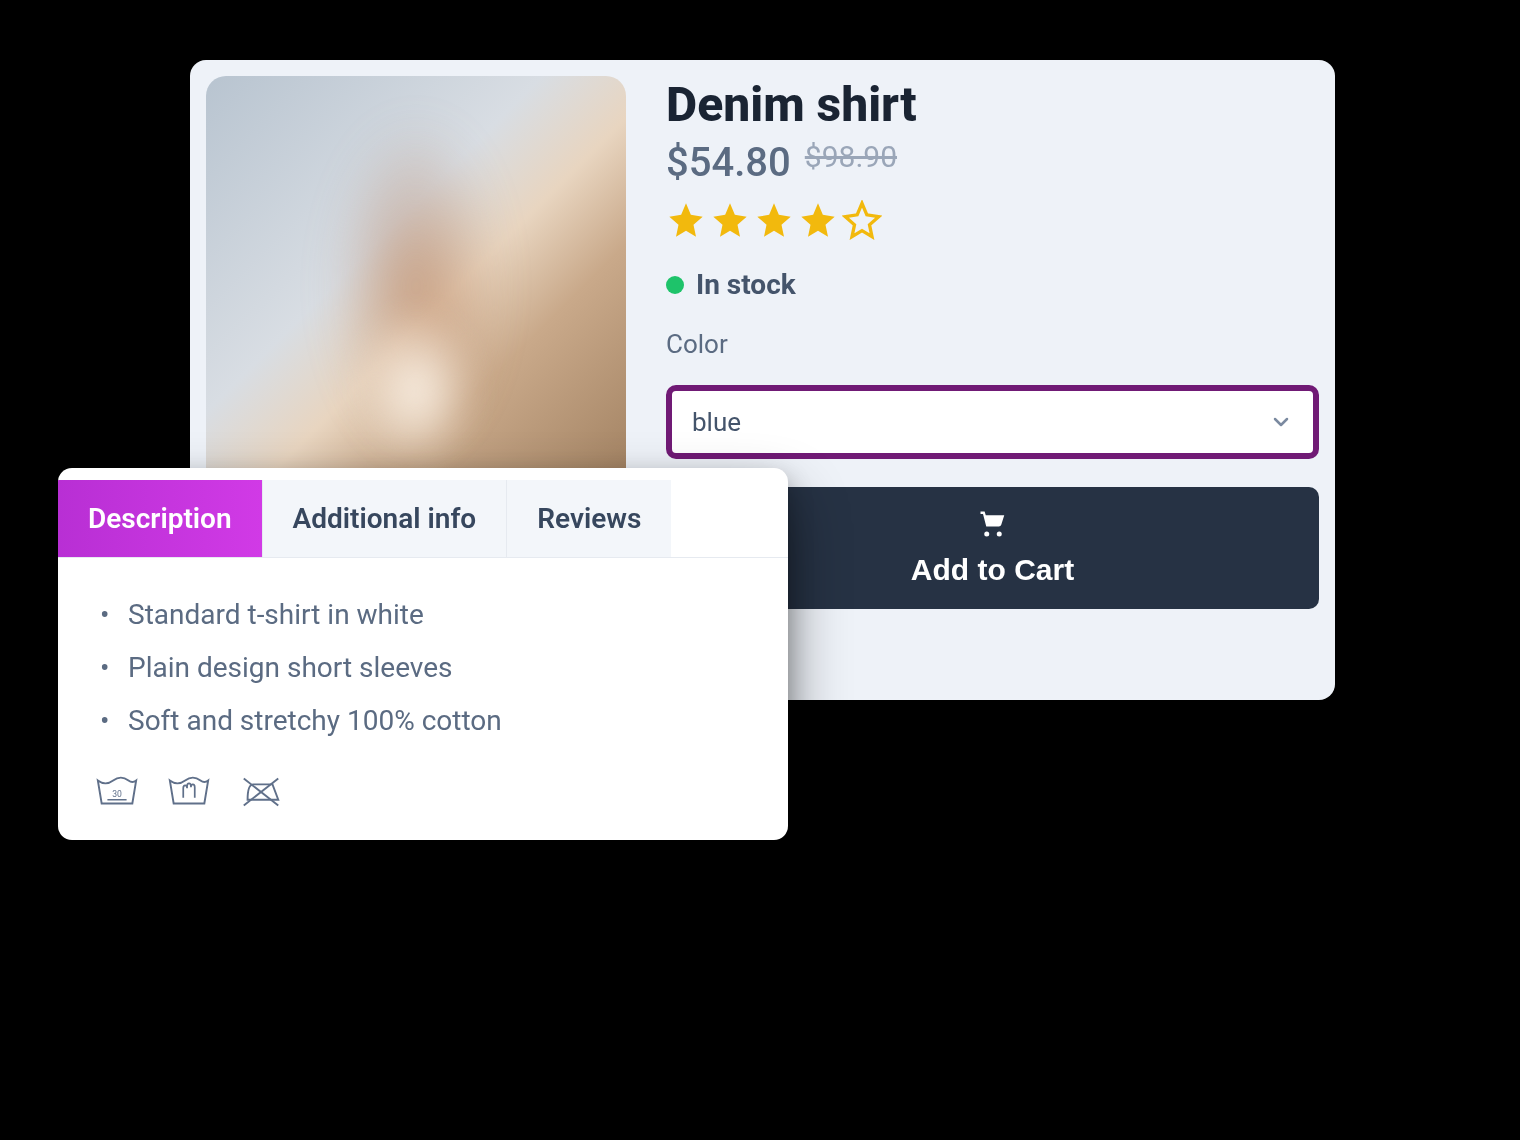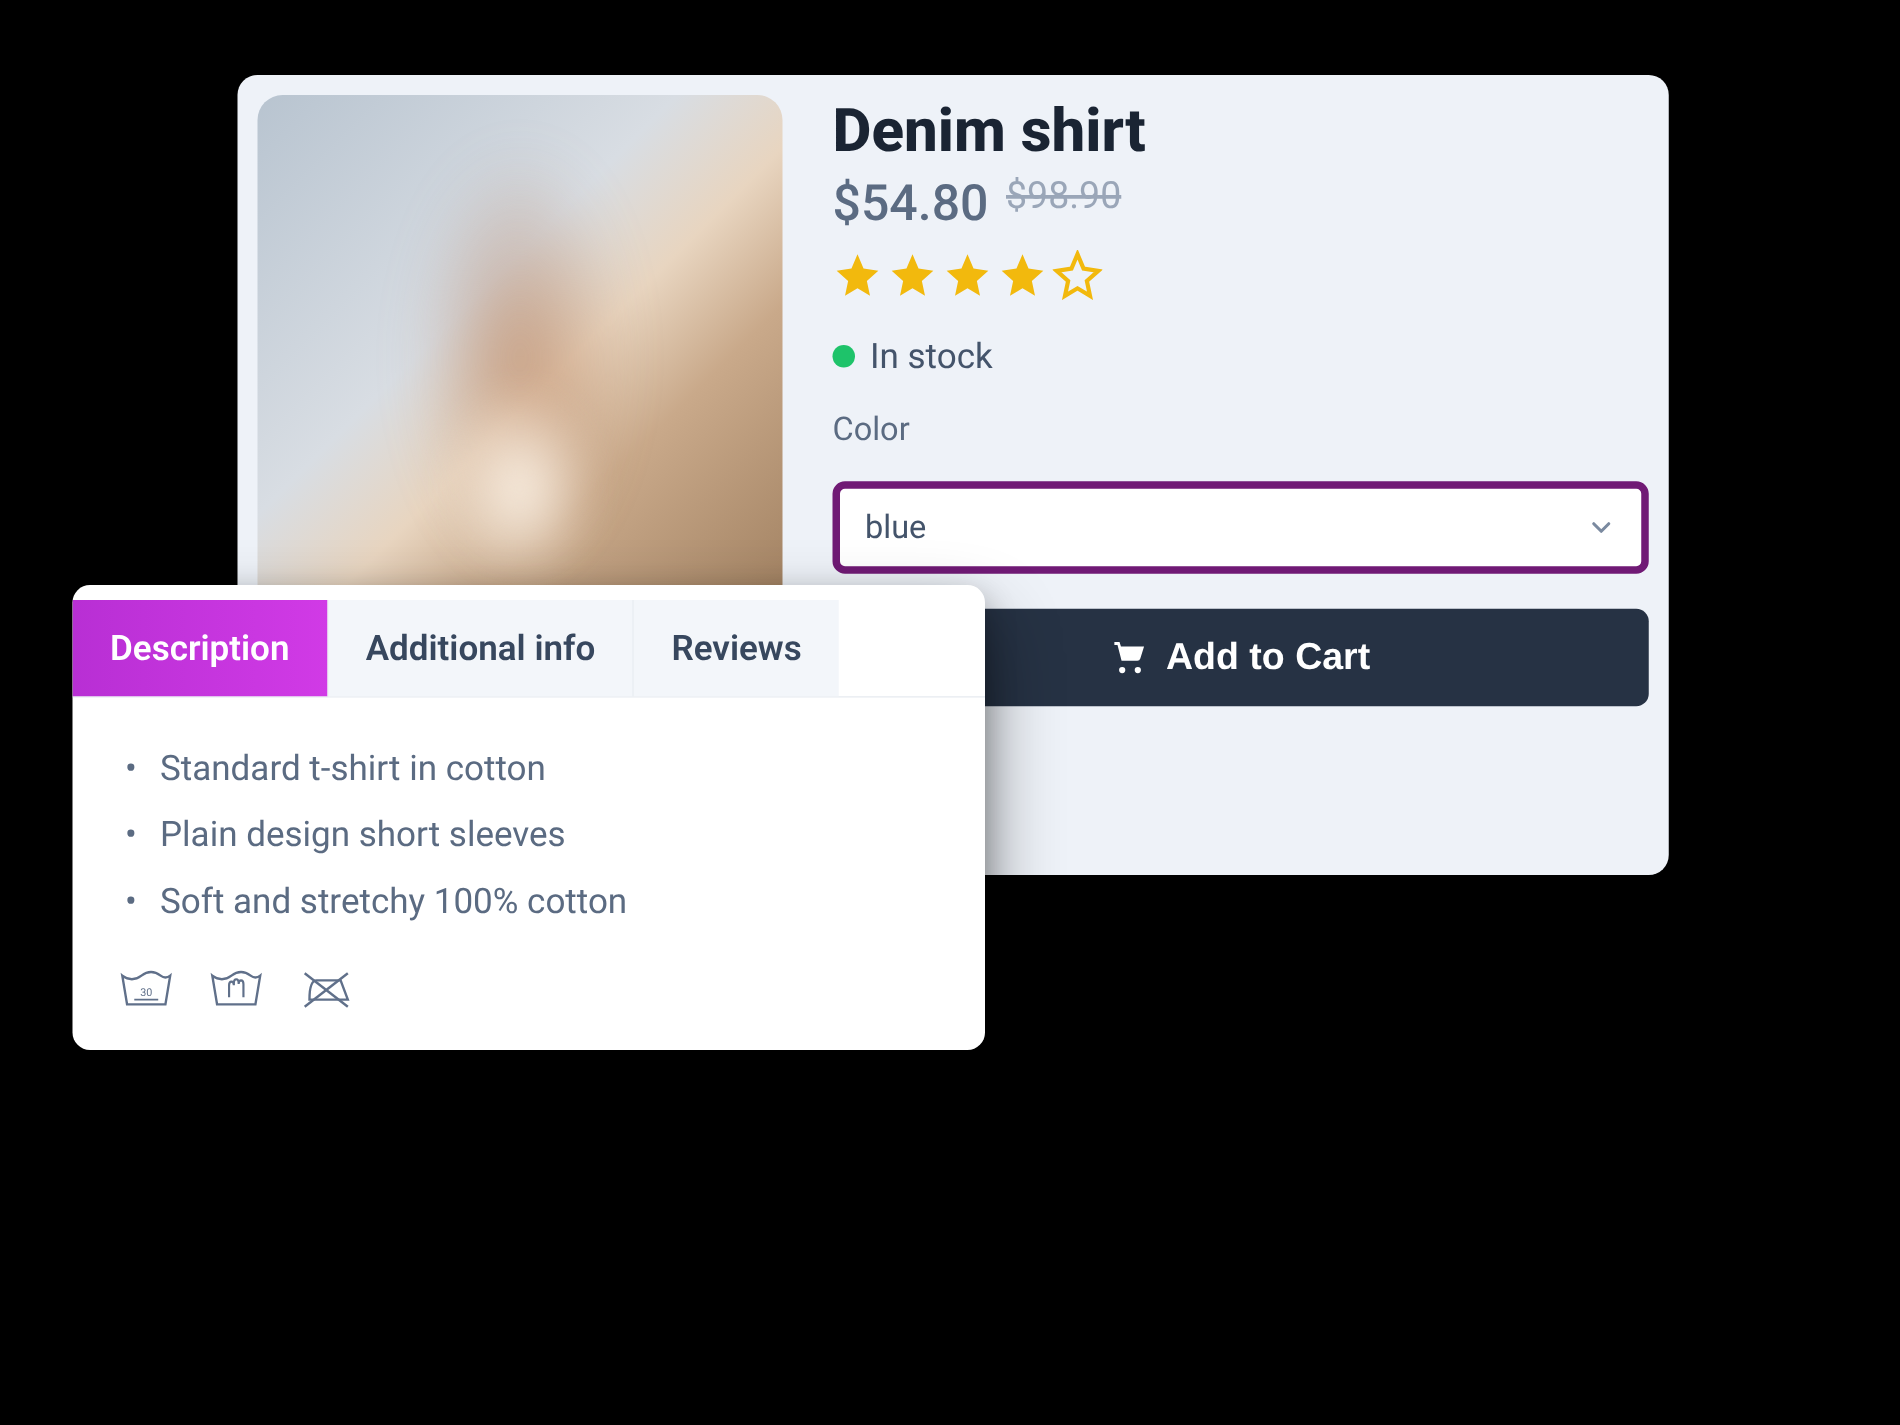--- a/index.html
+++ b/index.html
@@ -93,21 +93,21 @@
   }
   .stock-dot {
     width: 18px;
     height: 18px;
     border-radius: 50%;
     background: #1ec36a;
   }
   .stock-text {
     font-size: 28px;
     color: #44546b;
-    font-weight: 400;
+    font-weight: 700;
   }
   .color-label {
     font-size: 26px;
     color: #5b6b82;
     margin-bottom: 26px;
   }
   .color-select {
     background: #fff;
     border: 6px solid #701a75;
     border-radius: 10px;
@@ -127,20 +127,21 @@
     border: none;
     border-radius: 10px;
     padding: 22px 0;
     font-size: 30px;
     font-weight: 700;
     display: flex;
     align-items: center;
     justify-content: center;
     gap: 14px;
     cursor: pointer;
+    flex-direction: column;
   }
   .cart-icon { width: 30px; height: 30px; }
 
   
   .tabs-panel {
     position: absolute;
     left: 58px;
     top: 468px;
     width: 730px;
     background: #fff;
@@ -244,21 +245,21 @@
 </div>
 
 <div class="tabs-panel">
   <div class="tab-row">
     <div class="tab active">Description</div>
     <div class="tab">Additional info</div>
     <div class="tab">Reviews</div>
   </div>
   <div class="tab-body">
     <ul class="desc-list">
-      <li>Standard t-shirt in cotton</li>
+      <li>Standard t-shirt in white</li>
       <li>Plain design short sleeves</li>
       <li>Soft and stretchy 100% cotton</li>
     </ul>
     <div class="care-icons">
       <svg viewBox="0 0 48 40">
         <path fill="none" stroke="#60708a" stroke-width="2" d="M4 8 Q 12 14 20 8 Q 28 2 36 8 Q 40 11 44 8 L40 32 L8 32 Z"></path>
         <text x="24" y="25" font-size="9" text-anchor="middle" fill="#60708a">30</text>
         <line x1="14" y1="28" x2="34" y2="28" stroke="#60708a" stroke-width="1.5"></line>
       </svg>
       <svg viewBox="0 0 48 40">

